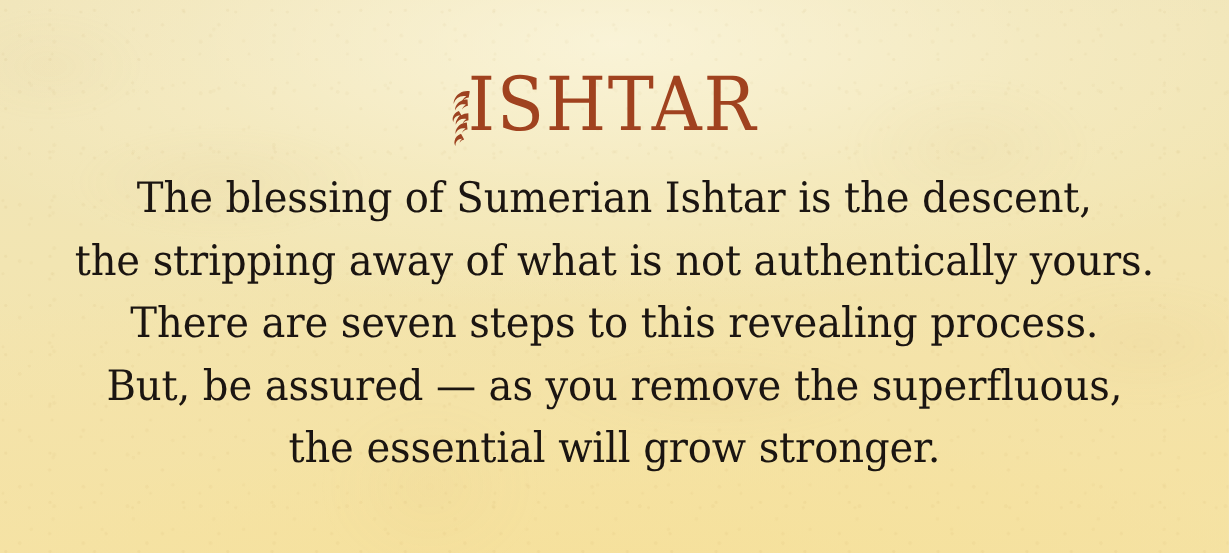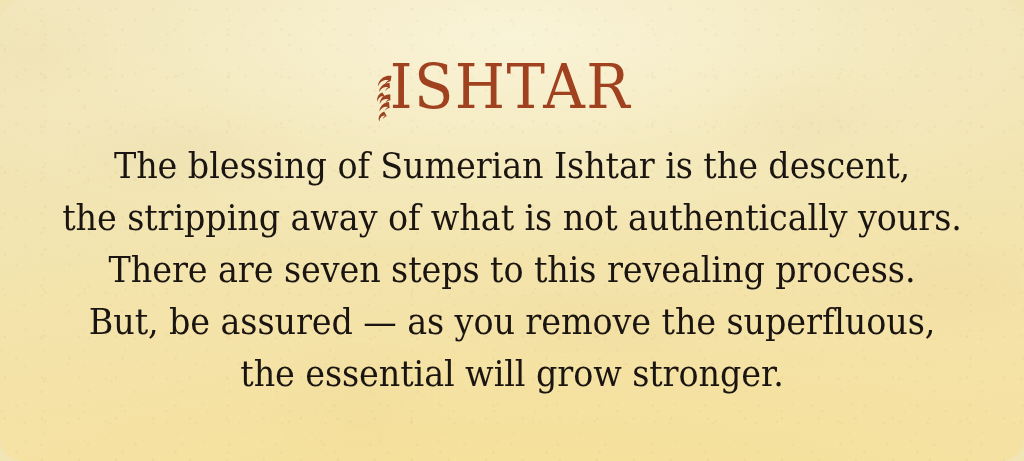--- a/index.html
+++ b/index.html
@@ -32,21 +32,20 @@
         rgba(246,224,152,0.85) 0%,
         rgba(245,227,163,0.40) 46%,
         rgba(244,230,180,0.00) 80%),
       linear-gradient(176deg,
         #f0e4b8 0%,
         #f1e5b7 18%,
         #f2e5b2 42%,
         #f4e3ab 66%,
         #f5e2a5 86%,
         #f5e1a2 100%);
-    border-radius: 23px;
   }
 
   
   #grain {
     position: absolute;
     inset: 0;
     pointer-events: none;
     opacity: 0.5;
     mix-blend-mode: multiply;
     background-image:

